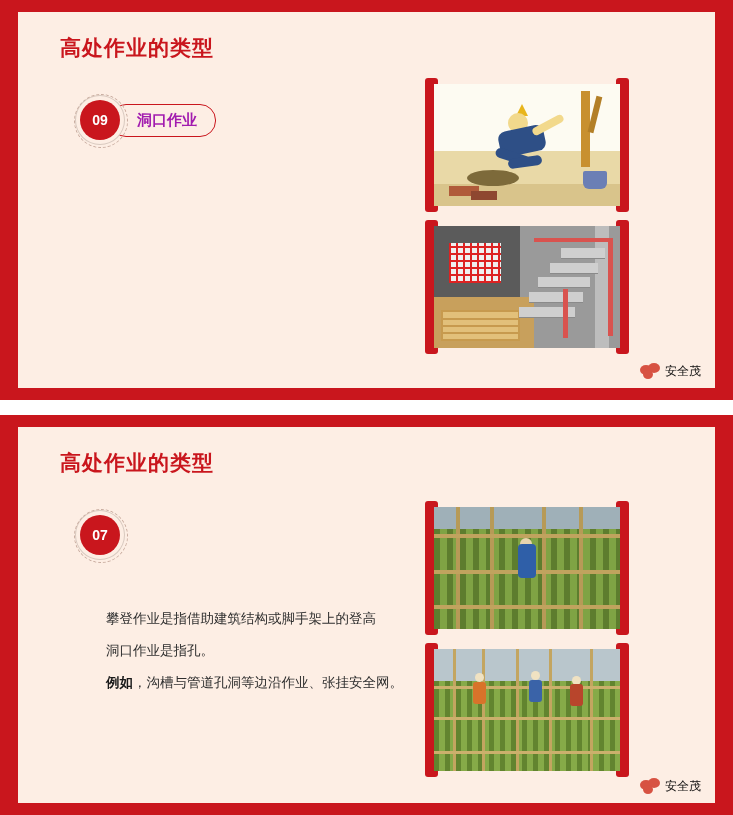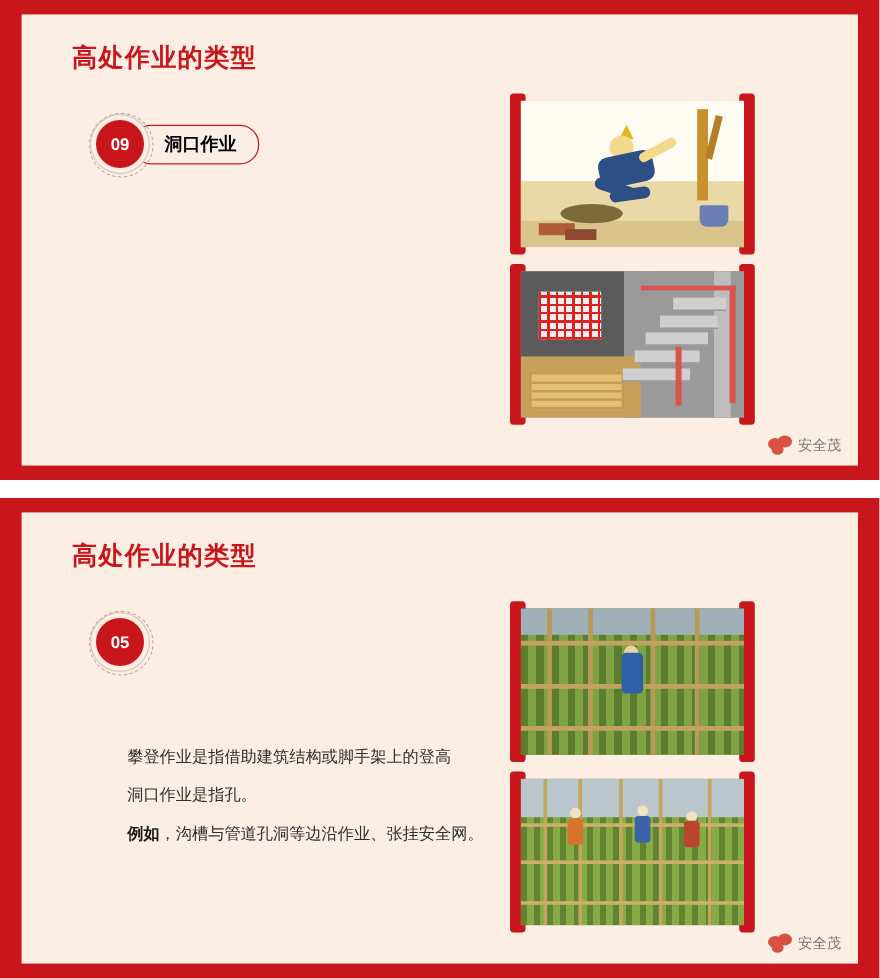--- a/index.html
+++ b/index.html
@@ -85,21 +85,21 @@
     border: 1px dashed #c6a99c;
     border-radius: 50%;
   }
   .badge-label {
     margin-left: -10px;
     padding: 6px 18px 6px 26px;
     border: 1.5px solid #c9161d;
     border-radius: 16px;
     font-size: 15px;
     font-weight: bold;
-    color: #000000;
+    color: #a21caf;
     background: transparent;
     white-space: nowrap;
   }
   
   .body-text {
     position: absolute;
     left: 88px;
     width: 340px;
     font-size: 13.5px;
     color: #2e2e2e;
@@ -199,21 +199,21 @@
     position: absolute;
     border-radius: 50%;
     background: #d64a3a;
   }
   .wm-icon .b1 { left:0; top:2px; width:12px; height:10px; }
   .wm-icon .b2 { left:8px; top:0; width:12px; height:10px; }
   .wm-icon .b3 { left:3px; top:7px; width:10px; height:9px; }
   .wm-text {
     margin-left: 5px;
     font-size: 12px;
-    color: #737373;
+    color: #000000;
     white-space: nowrap;
   }
 </style>
 </head>
 <body>
 
 <div class="page">
 
   <div class="slide slide-1">
     <div class="slide-inner">
@@ -286,24 +286,24 @@
   </div>
 
   <div class="gap"></div>
 
   <div class="slide slide-2">
     <div class="slide-inner">
 
       <div class="title">高处作业的类型</div>
 
       <div class="badge-row">
-        <div class="badge-circle">05</div>
-      </div>
-
-      <div class="body-text" style="top:188px;">
+        <div class="badge-circle">07</div>
+      </div>
+
+      <div class="body-text" style="top:176px;">
         <p>攀登作业是指借助建筑结构或脚手架上的登高</p>
         <p>洞口作业是指孔。</p>
         <p>
           <span class="eg">例如</span><span>，沟槽与管道孔洞等边沿作业、张挂安全网。</span>
         </p>
       </div>
 
       <div class="frame" style="left:416px; top:80px; width:186px; height:122px;">
         <div class="bracket-l"></div>
         <div class="bracket-r"></div>

